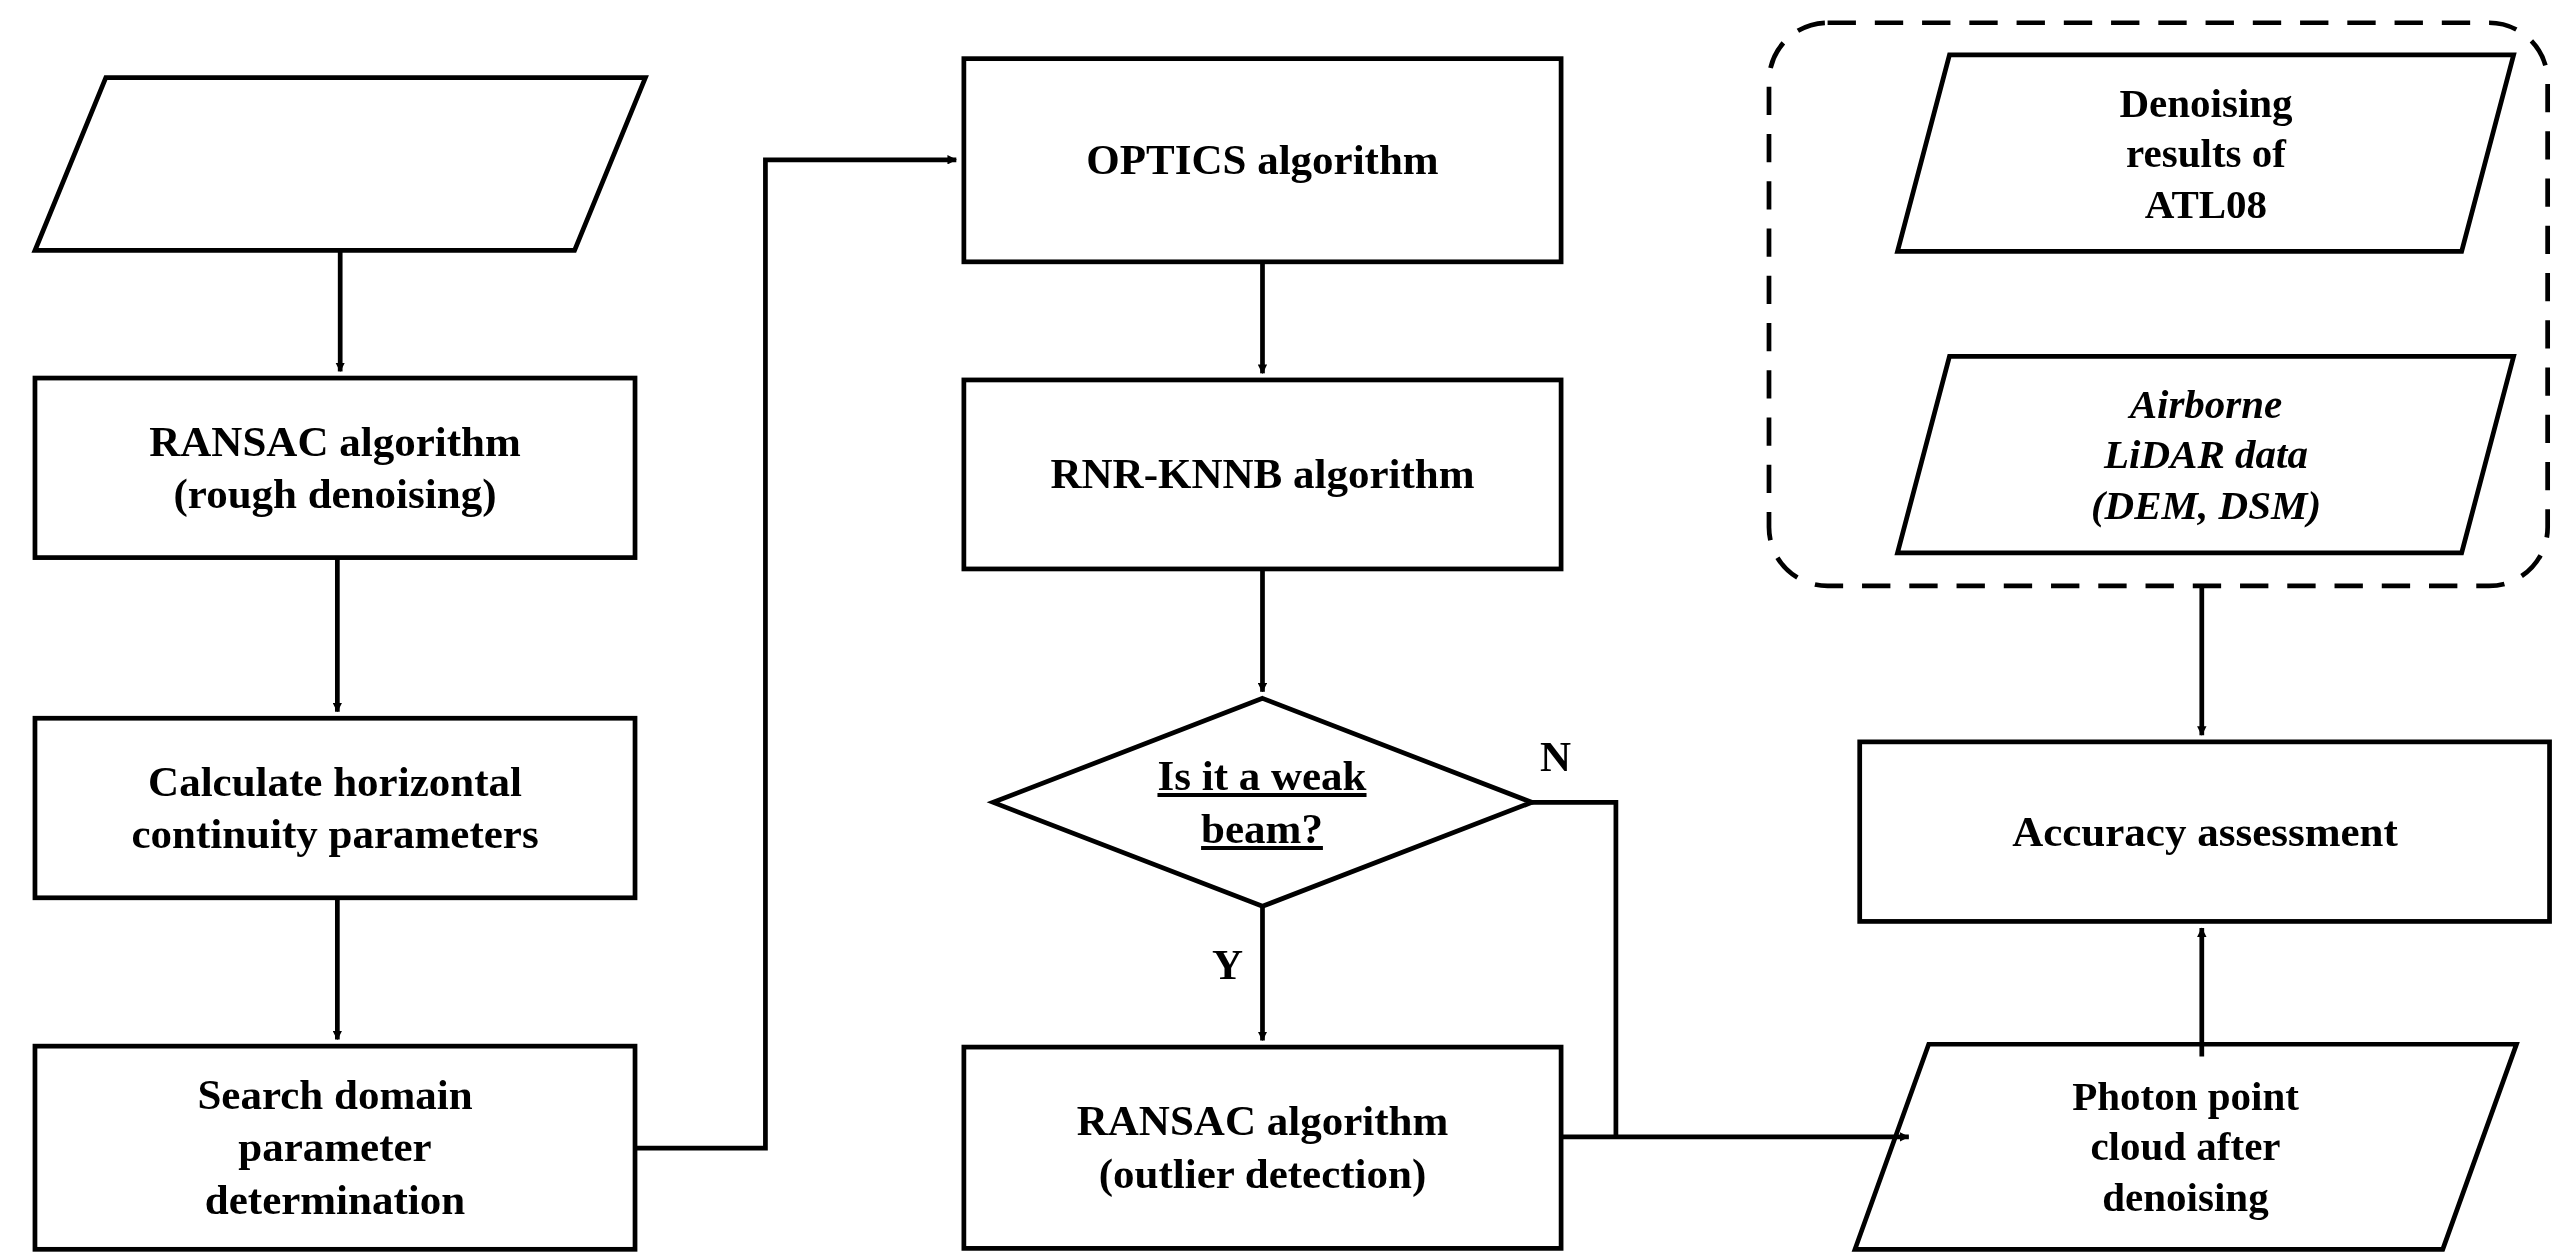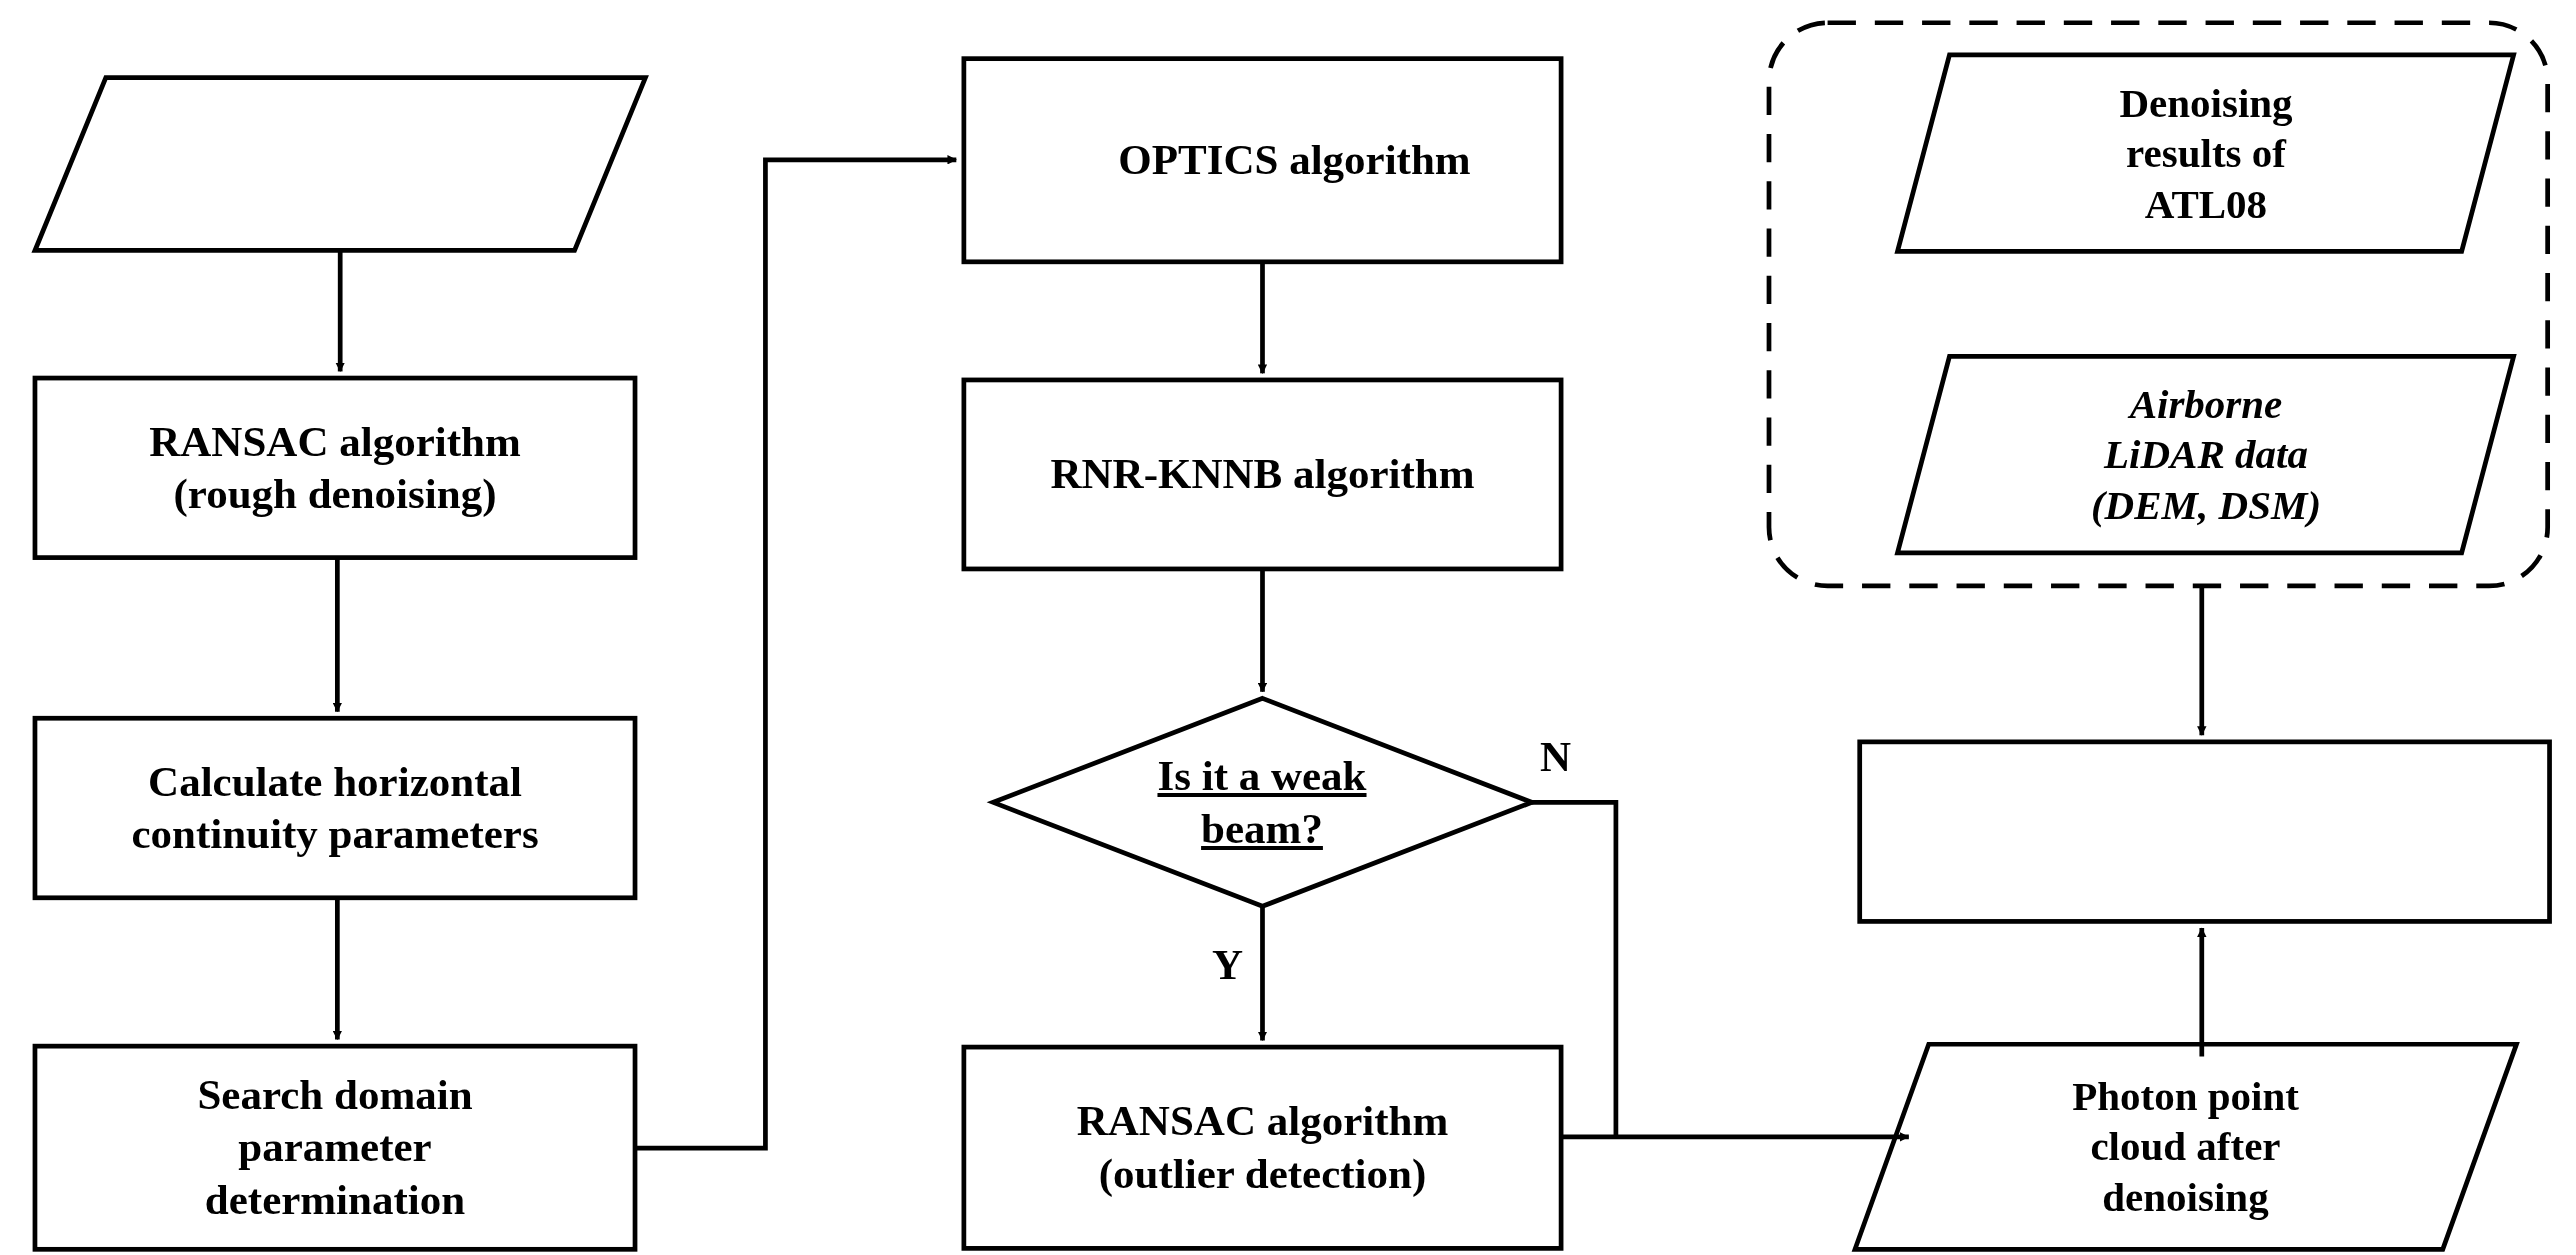--- a/index.html
+++ b/index.html
@@ -119,38 +119,39 @@
   <div class="node-label sz-main" style="left:35px; top:378px; width:600px; height:180px;">RANSAC algorithm
 (rough denoising)</div>
 
   <div class="node-label sz-main" style="left:35px; top:1046px; width:600px; height:203px;">Search domain
 parameter
 determination</div>
 
   <div class="node-label sz-main" style="left:35px; top:718px; width:600px; height:180px;">Calculate horizontal
 continuity parameters</div>
 
-  <div class="node-label sz-main" style="left:996px; top:59px; width:597px; height:203px;">OPTICS algorithm</div>
+  <div class="node-label sz-main" style="left:964px; top:59px; width:597px; height:203px;">OPTICS algorithm</div>
 
   <div class="node-label sz-main" style="left:964px; top:380px; width:597px; height:189px;">RNR-KNNB algorithm</div>
 
   <div class="node-label sz-main" style="left:1026px; top:704px; width:472px; height:197px;text-decoration:underline;">Is it a weak
 beam?</div>
 
   <div class="node-label sz-main" style="left:964px; top:1047px; width:597px; height:201px;">RANSAC algorithm
 (outlier detection)</div>
 
   <div class="node-label sz-small" style="left:1898px; top:55px; width:616px; height:197px;">Denoising
 results of
 ATL08</div>
 
   <div class="node-label sz-small" style="left:1898px; top:356px; width:616px; height:197px;font-style:italic;">Airborne
 LiDAR data
 (DEM, DSM)</div>
 
+  <div class="node-label sz-main" style="left:1860px; top:742px; width:690px; height:180px;">Accuracy assessment</div>
 
   <div class="node-label sz-small" style="left:1855px; top:1044px; width:661px; height:205px;">Photon point
 cloud after
 denoising</div>
 
   <div class="edge-label" style="left:1212px; top:940px;">Y</div>
 
   <div class="edge-label" style="left:1540px; top:732px;">N</div>
 
   <div class="hit" style="left:35px; top:77px; width:610px; height:173px;"></div>

